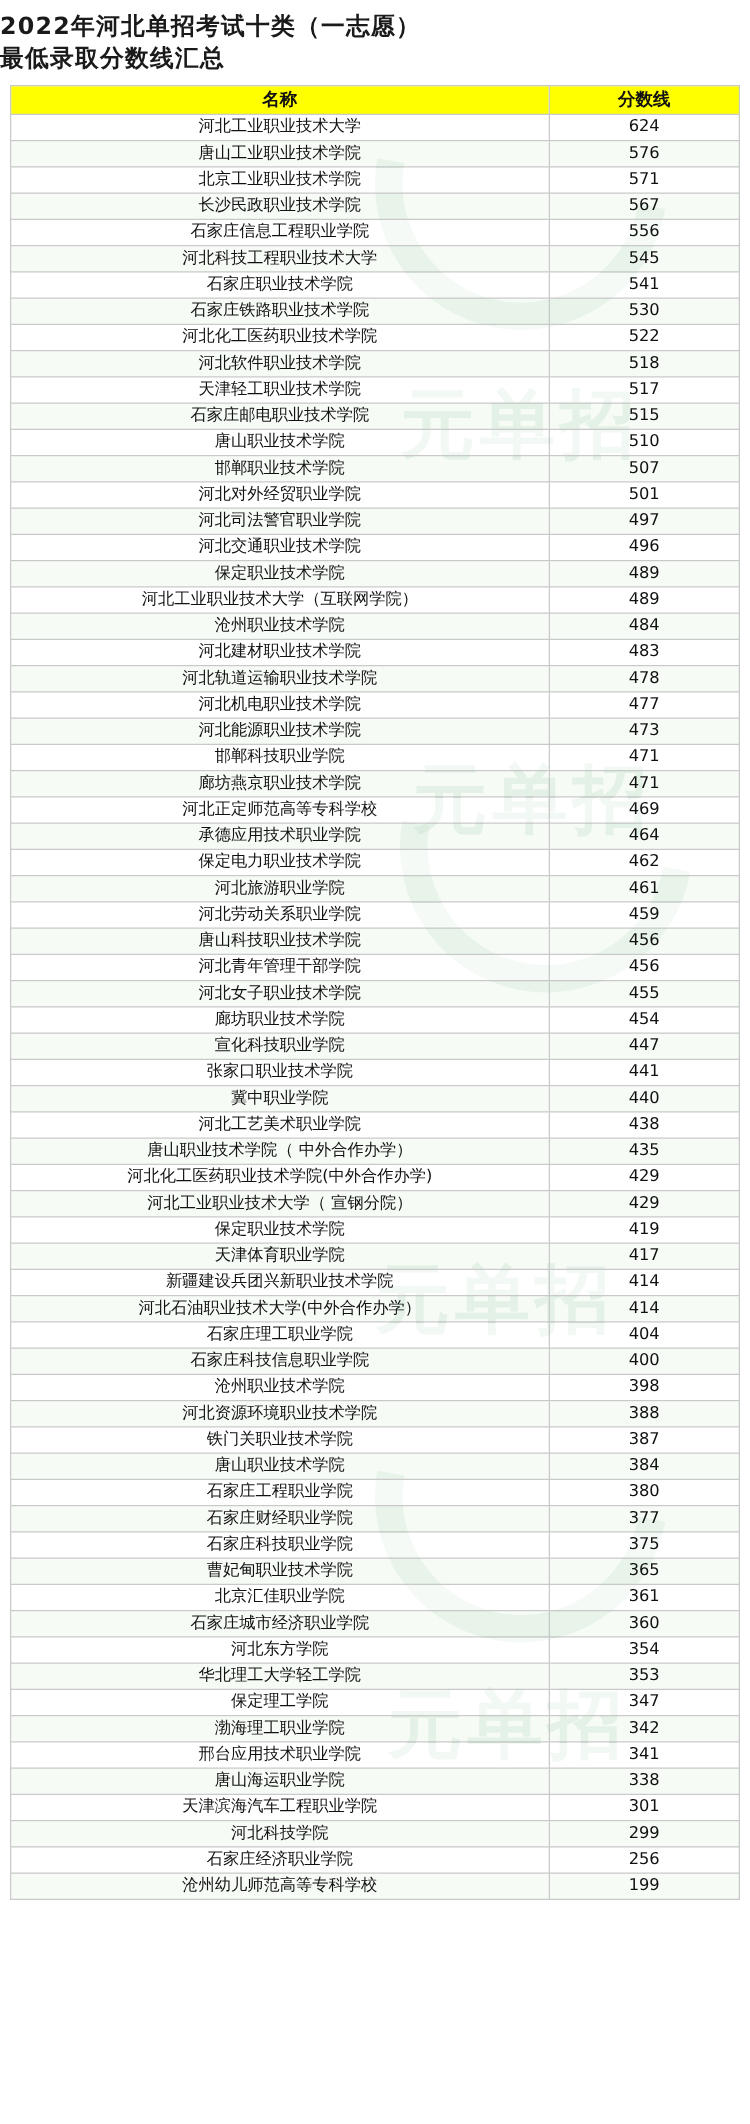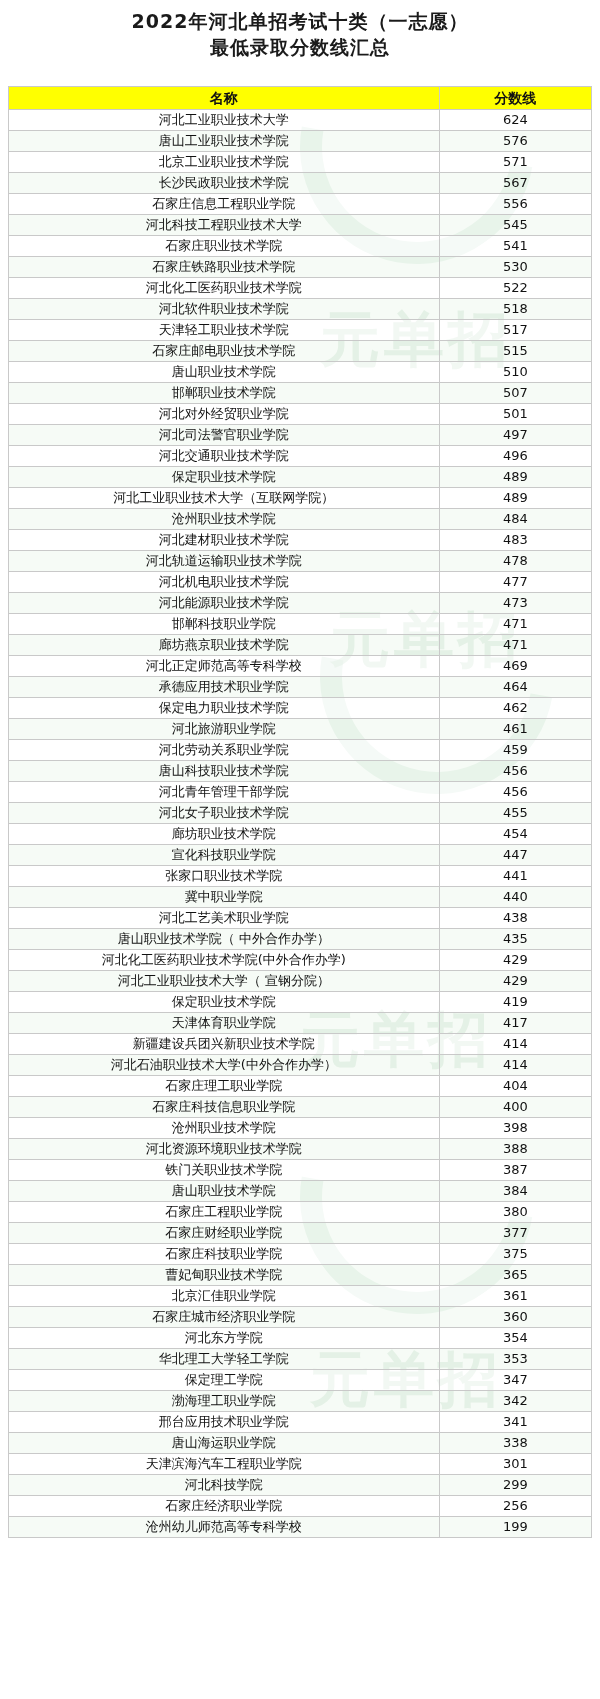--- a/index.html
+++ b/index.html
@@ -48,37 +48,37 @@
     border-radius: 50%;
     border-right-color: transparent;
     border-top-color: transparent;
     width: 190px;
     height: 190px;
     transform: rotate(-35deg);
   }
   .title-block {
     position: relative;
     z-index: 2;
-    text-align: center;
+    text-align: left;
     padding: 8px 0 6px 0;
   }
   .title-line {
     font-size: 19px;
     font-weight: bold;
     color: #1a1a1a;
     line-height: 1.38;
     letter-spacing: 1px;
     font-family: "DejaVu Sans", sans-serif;
   }
   table.score-table {
     position: relative;
     z-index: 2;
     border-collapse: collapse;
     width: 584px;
-    margin: 20px auto 0 auto;
+    margin: 2px auto 0 auto;
     table-layout: fixed;
     background: transparent;
   }
   table.score-table th,
   table.score-table td {
     border: 1px solid #c9c9c9;
     height: 20px;
     line-height: 18px;
     font-size: 13px;
     text-align: center;

